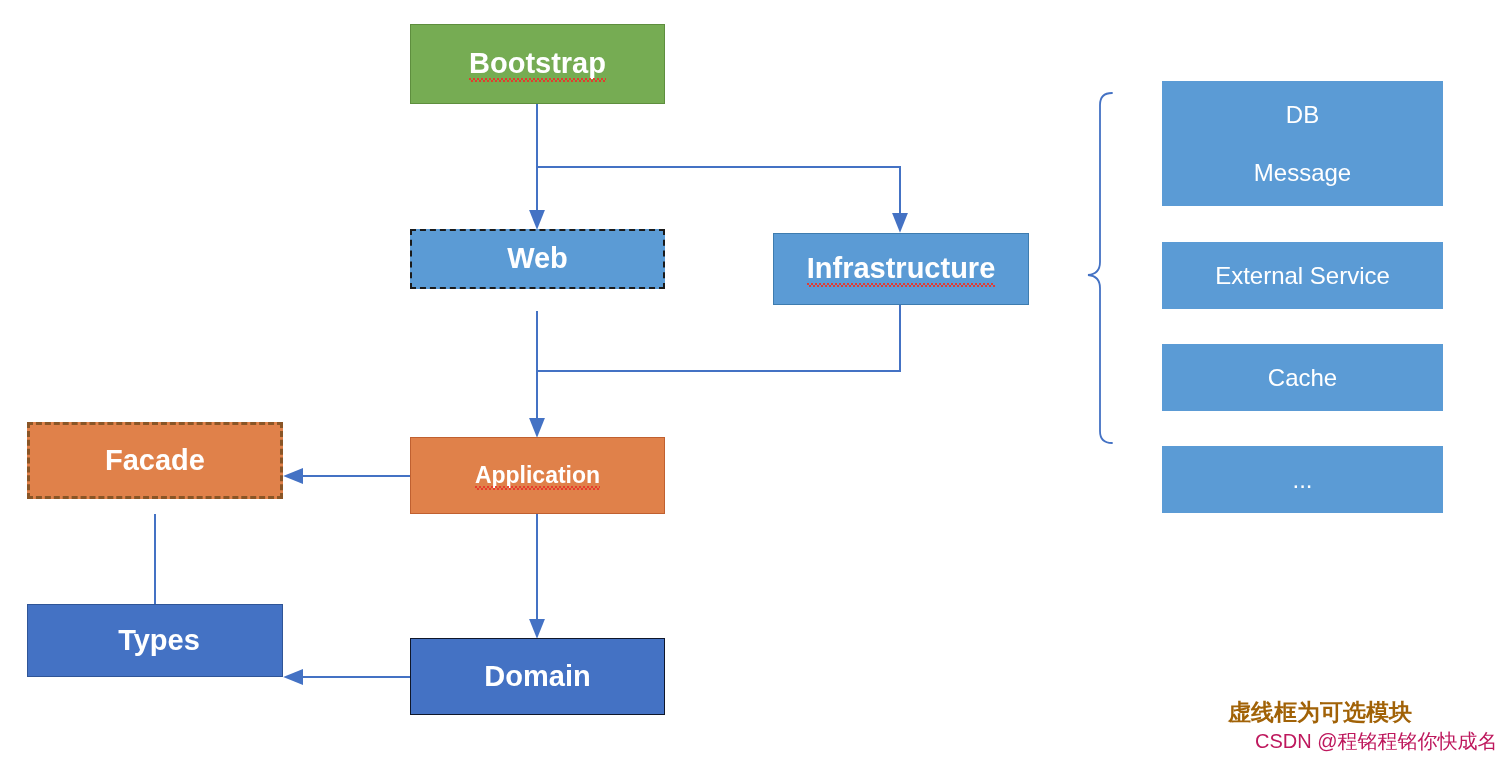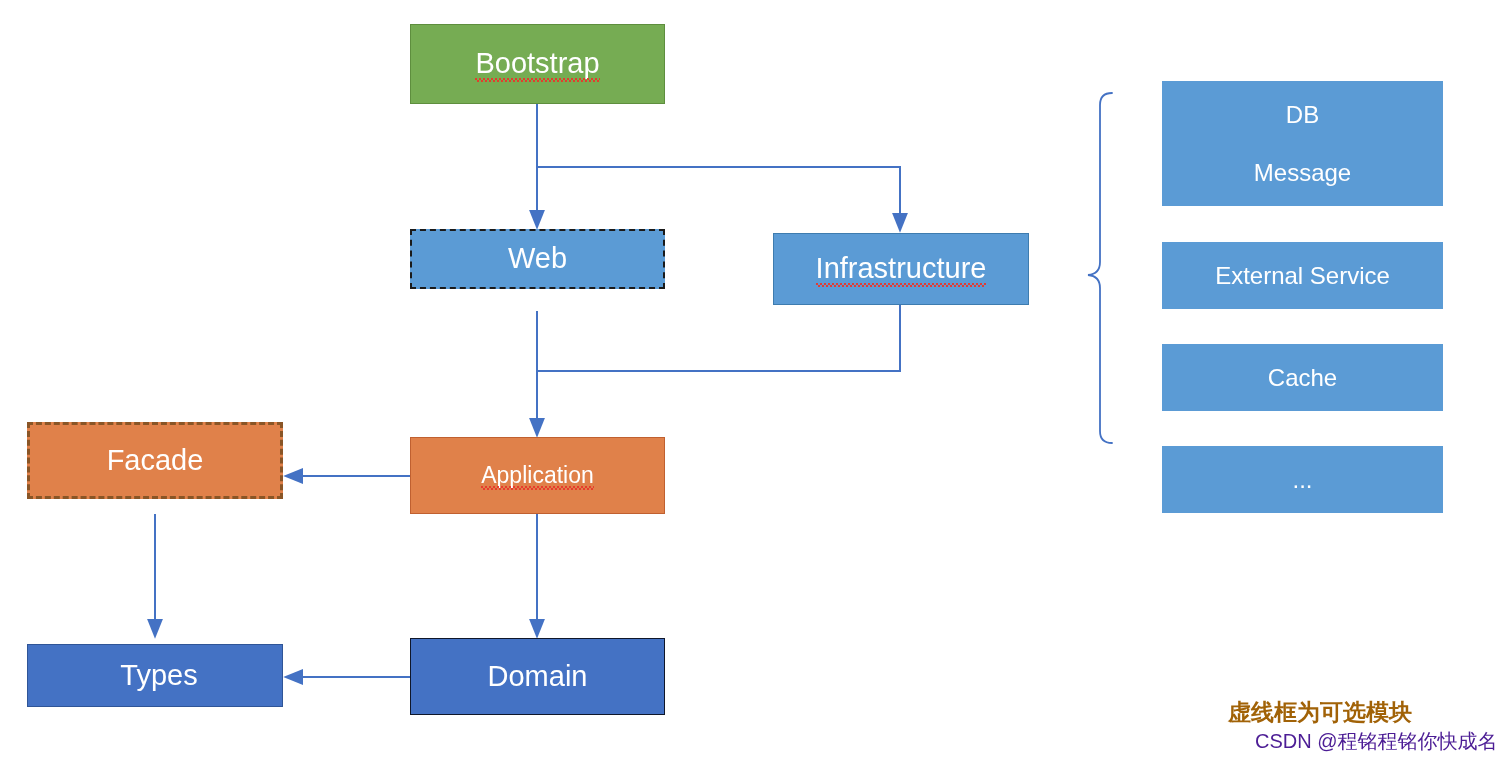--- a/index.html
+++ b/index.html
@@ -19,20 +19,21 @@
   }
   .node {
     position: absolute;
     display: flex;
     align-items: center;
     justify-content: center;
     color: #ffffff;
     box-sizing: border-box;
     text-align: right;
     line-height: 1.1;
+    font-weight: bold;
   }
   .node .lbl {
     display: inline-block;
     position: relative;
     white-space: nowrap;
   }
   
   .squiggle > .lbl::after {
     content: "";
     position: absolute;
@@ -78,21 +79,21 @@
     border: 3px dashed #8A5526;
     font-size: 29px;
   }
   .n-domain {
     left: 410px; top: 638px; width: 255px; height: 77px;
     background: #4472C4;
     border: 1px solid #0f172a;
     font-size: 29px;
   }
   .n-types {
-    left: 27px; top: 644px; width: 256px; height: 63px;
+    left: 27px; top: 604px; width: 256px; height: 73px;
     background: #4472C4;
     border: 1px solid #2F5597;
     font-size: 29px;
     padding-left: 8px;
   }
   .side-node {
     position: absolute;
     left: 1162px;
     width: 281px;
     height: 67px;
@@ -118,21 +119,21 @@
     font-size: 23px;
     font-weight: bold;
     color: #a16207;
     white-space: nowrap;
   }
   .watermark {
     position: absolute;
     left: 1255px;
     top: 728px;
     font-size: 20px;
-    color: #4c1d95;
+    color: #be185d;
     white-space: nowrap;
   }
 </style>
 </head>
 <body>
 
 <div id="canvas">
 
   <svg class="overlay" viewBox="0 0 1500 757">
     <defs>

